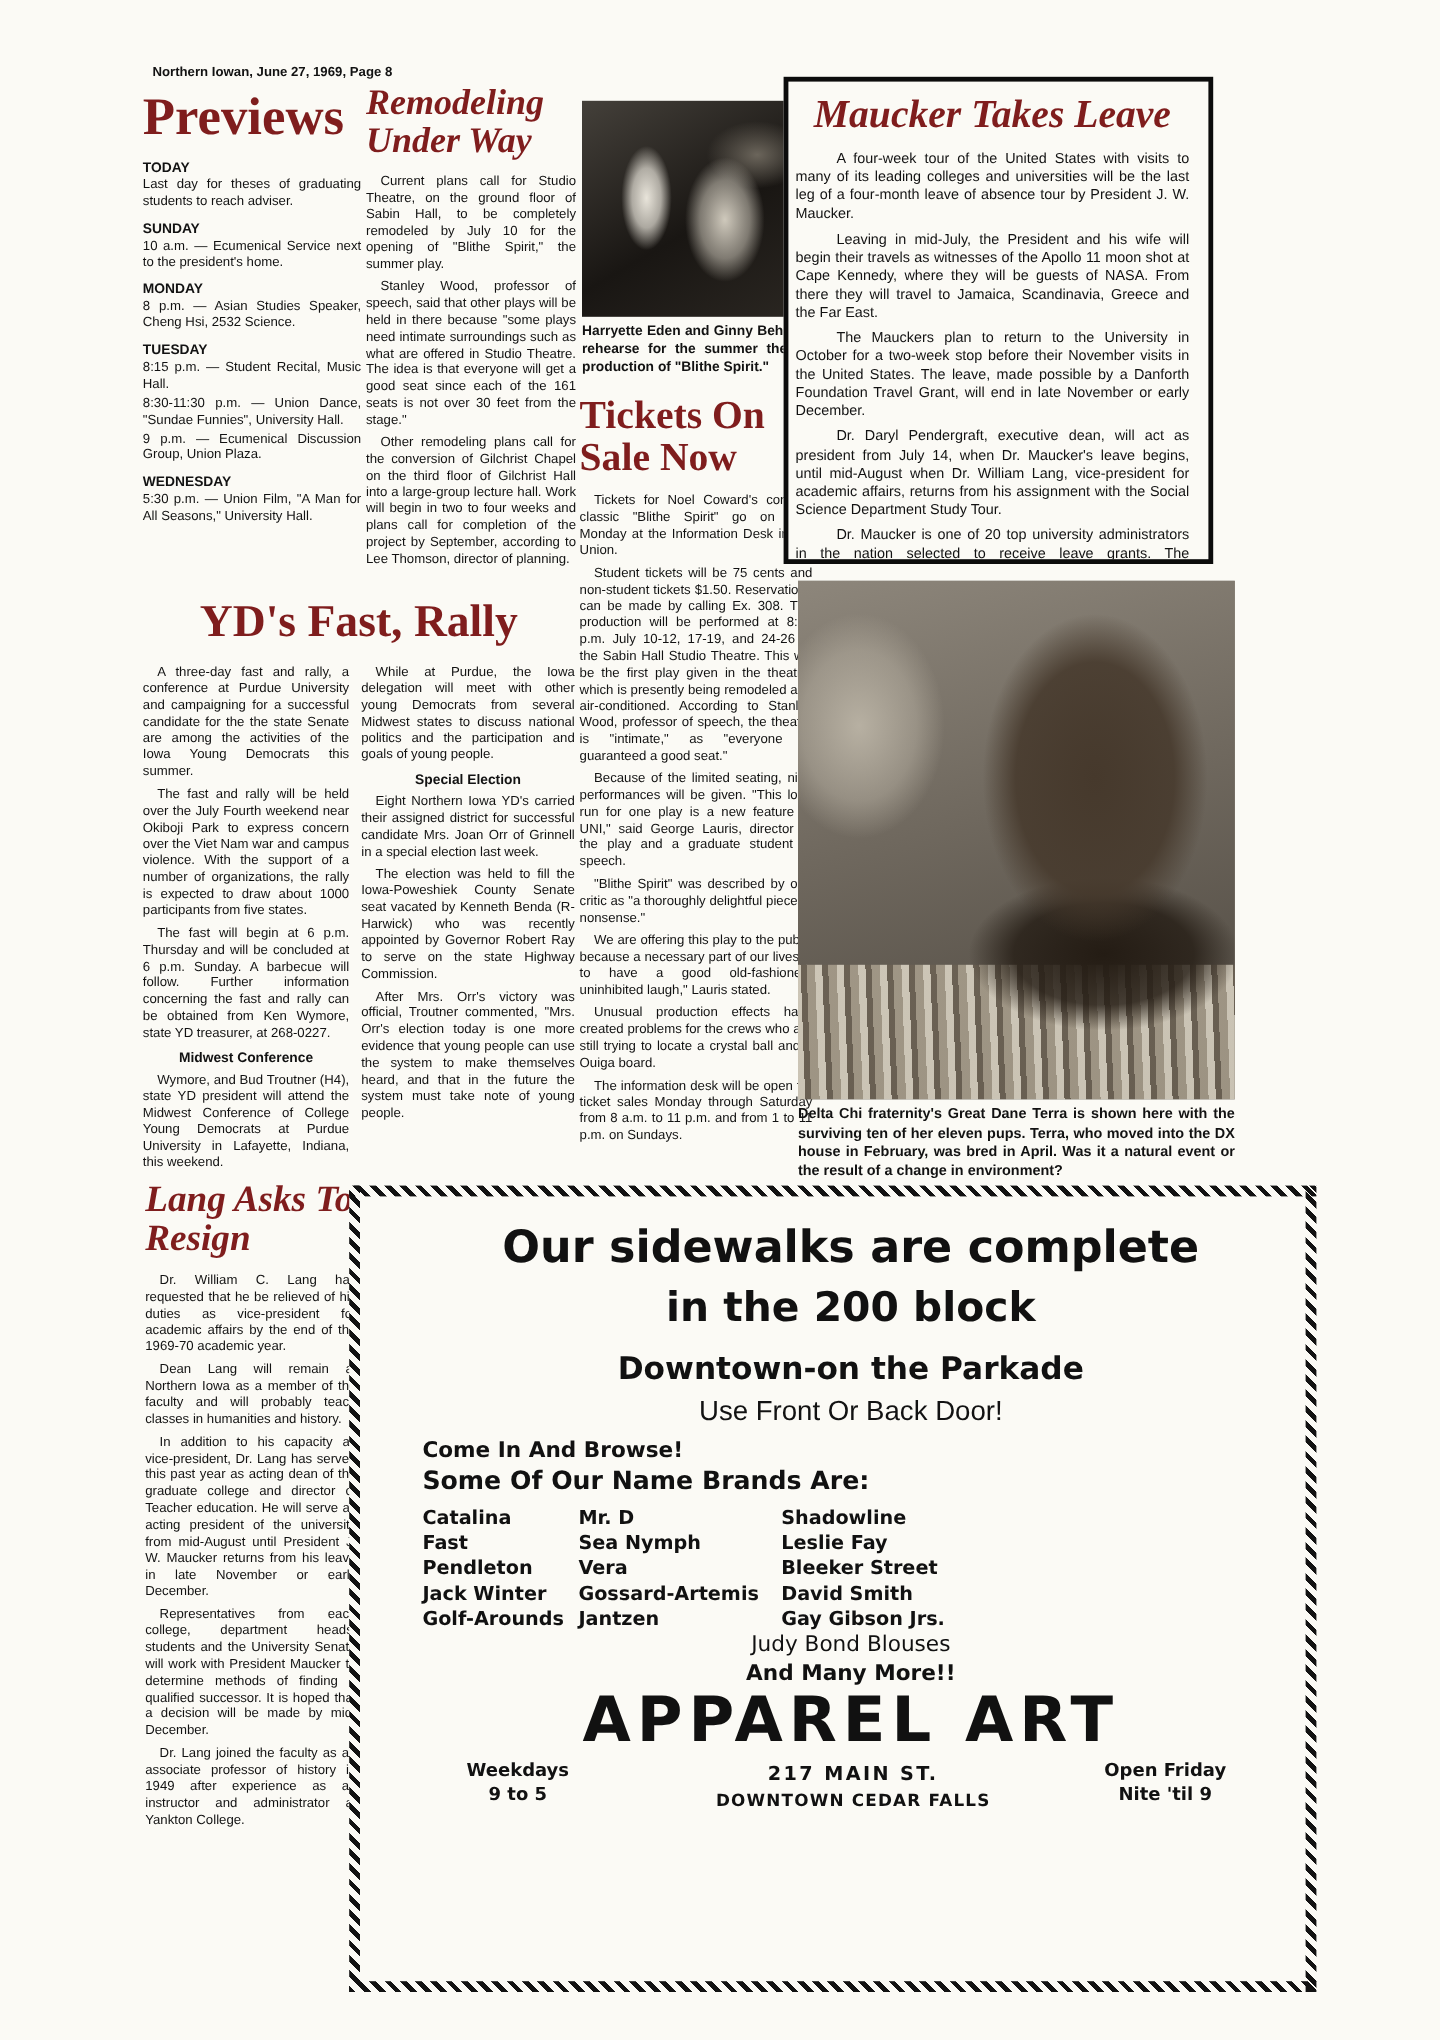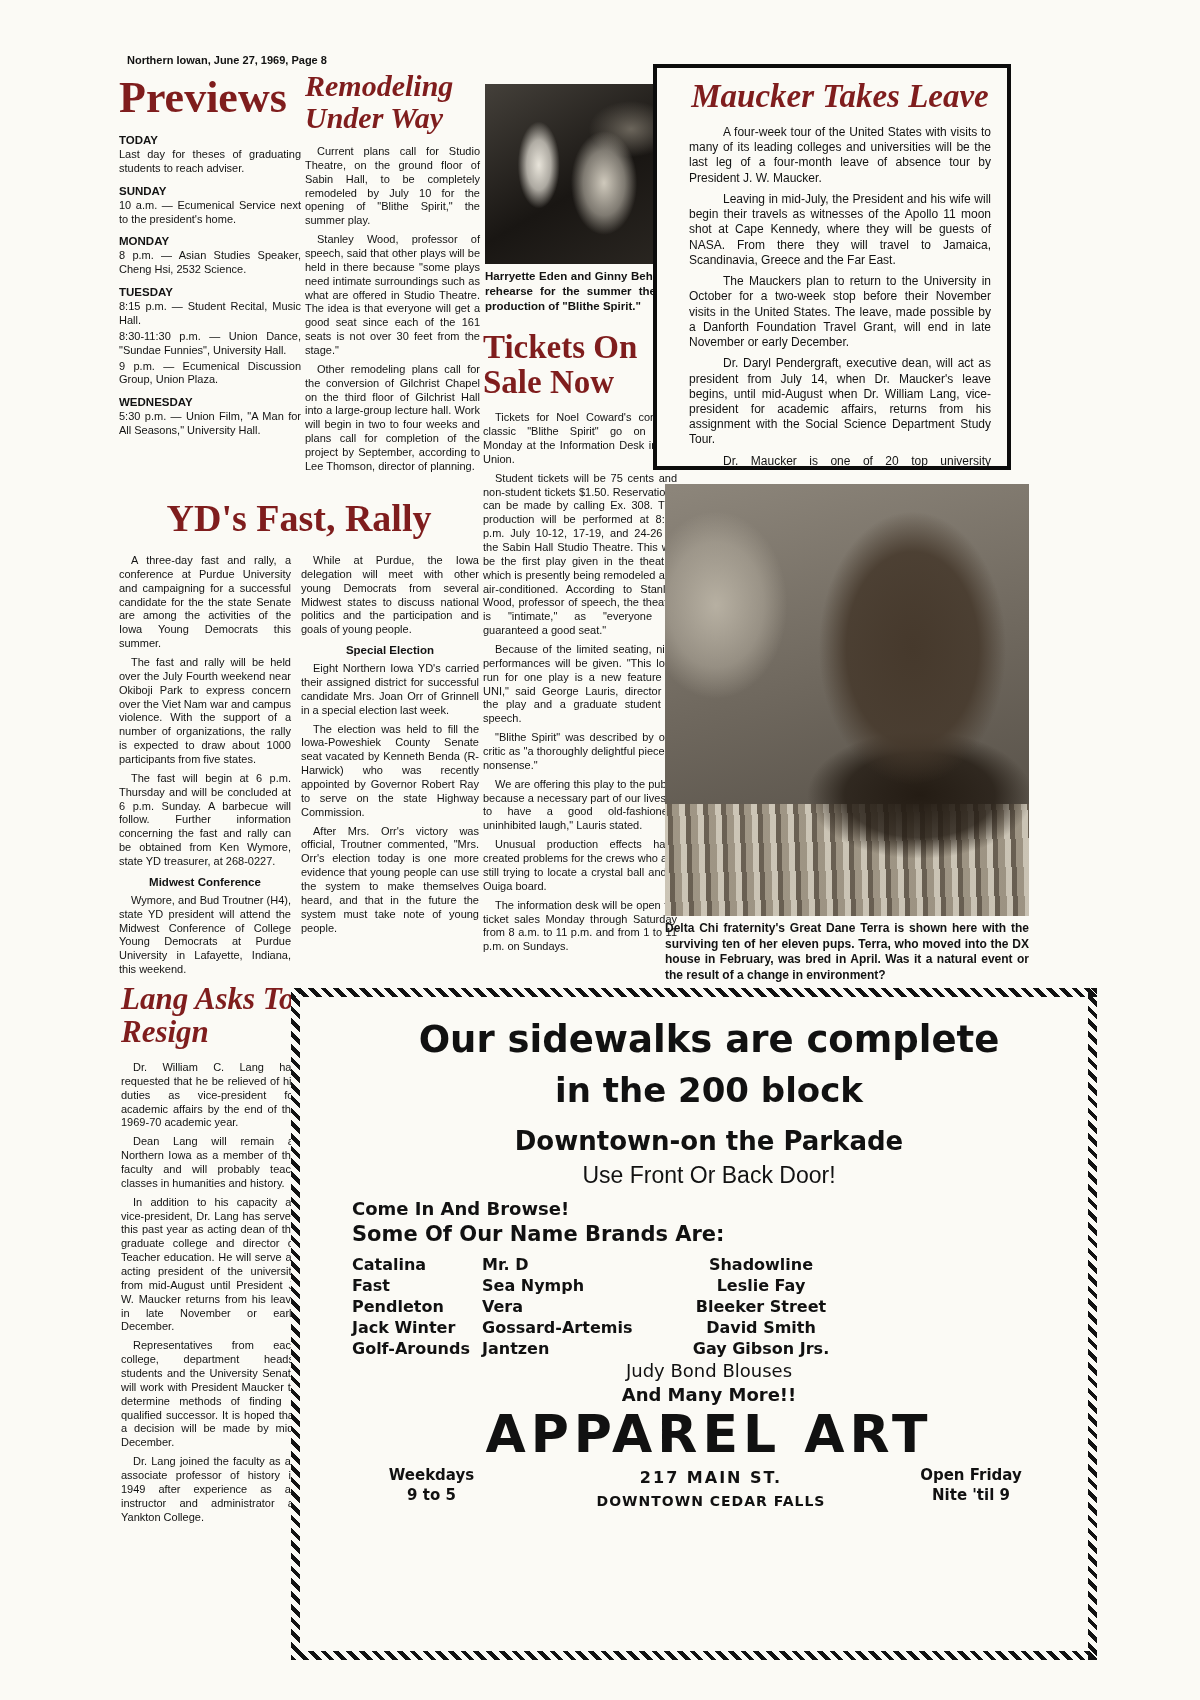--- a/index.html
+++ b/index.html
@@ -24,21 +24,21 @@
       linear-gradient(150deg, #44403a 0%, #191613 55%, #2b2722 100%);}
   .photo2{height:432px;background-color:#847d72;background-image:
       radial-gradient(ellipse 120px 175px at 68% 38%, #46392c 0%, rgba(70,57,44,0.88) 55%, rgba(0,0,0,0) 78%),
       radial-gradient(ellipse 150px 85px at 70% 72%, #241c14 0%, rgba(36,28,20,0.8) 50%, rgba(0,0,0,0) 75%),
       radial-gradient(ellipse 95px 125px at 14% 28%, #b7b0a2 0%, rgba(183,176,162,0.5) 50%, rgba(0,0,0,0) 75%),
       repeating-linear-gradient(88deg, rgba(223,216,200,0.85) 0 6px, rgba(108,98,84,0.85) 6px 11px, rgba(170,160,142,0.85) 11px 18px),
       linear-gradient(165deg, #8d867b 0%, #6f685e 45%, #4c463e 100%);
       background-size:auto,auto,auto,100% 26%,100% 100%;
       background-position:0 0,0 0,0 0,left bottom,0 0;background-repeat:no-repeat;}
   
-  .mbox{border:4px solid #0c0c0c;box-sizing:border-box;padding:8px 16px 6px 32px;background:#fbfaf5;}
+  .mbox{border:4px solid #0c0c0c;box-sizing:border-box;padding:8px 16px 6px 6px;background:#fbfaf5;}
   .mbox .bp{font-size:12px;line-height:1.27;text-indent:34px;margin-bottom:6px;}
   
   .ad{box-sizing:border-box;background:#fbfaf5;}
   .edge{position:absolute;background:repeating-linear-gradient(45deg,#121212 0 4px,rgba(0,0,0,0) 4px 9px);}
   .edge.t{left:0;right:0;top:0;height:9px;}
   .edge.b{left:0;right:0;bottom:0;height:9px;}
   .edge.l{top:0;bottom:0;left:0;width:9px;}
   .edge.r{top:0;bottom:0;right:0;width:9px;}
   .adfont{font-family:"DejaVu Sans",sans-serif;font-weight:bold;color:#111;}
   .ctr{text-align:center;width:100%;left:0;}
@@ -164,21 +164,21 @@
       <div>Jack Winter</div>
       <div>Golf-Arounds</div>
     </div>
     <div class="abs adfont brand" style="left:176px;top:266px;width:165px;">
       <div>Mr. D</div>
       <div>Sea Nymph</div>
       <div>Vera</div>
       <div>Gossard-Artemis</div>
       <div>Jantzen</div>
     </div>
-    <div class="abs adfont brand" style="left:360px;top:266px;width:190px;text-align:center;">
+    <div class="abs adfont brand" style="left:345px;top:266px;width:190px;">
       <div>Shadowline</div>
       <div>Leslie Fay</div>
       <div>Bleeker Street</div>
       <div>David Smith</div>
       <div>Gay Gibson Jrs.</div>
     </div>
 
     <div class="abs adfont ctr" style="top:372px;font-size:18px;font-weight:500;">Judy Bond Blouses</div>
     <div class="abs adfont ctr" style="top:396px;font-size:18px;">And Many More!!</div>
     <div class="abs adfont ctr" style="top:416px;font-size:52px;letter-spacing:5px;">APPAREL ART</div>

